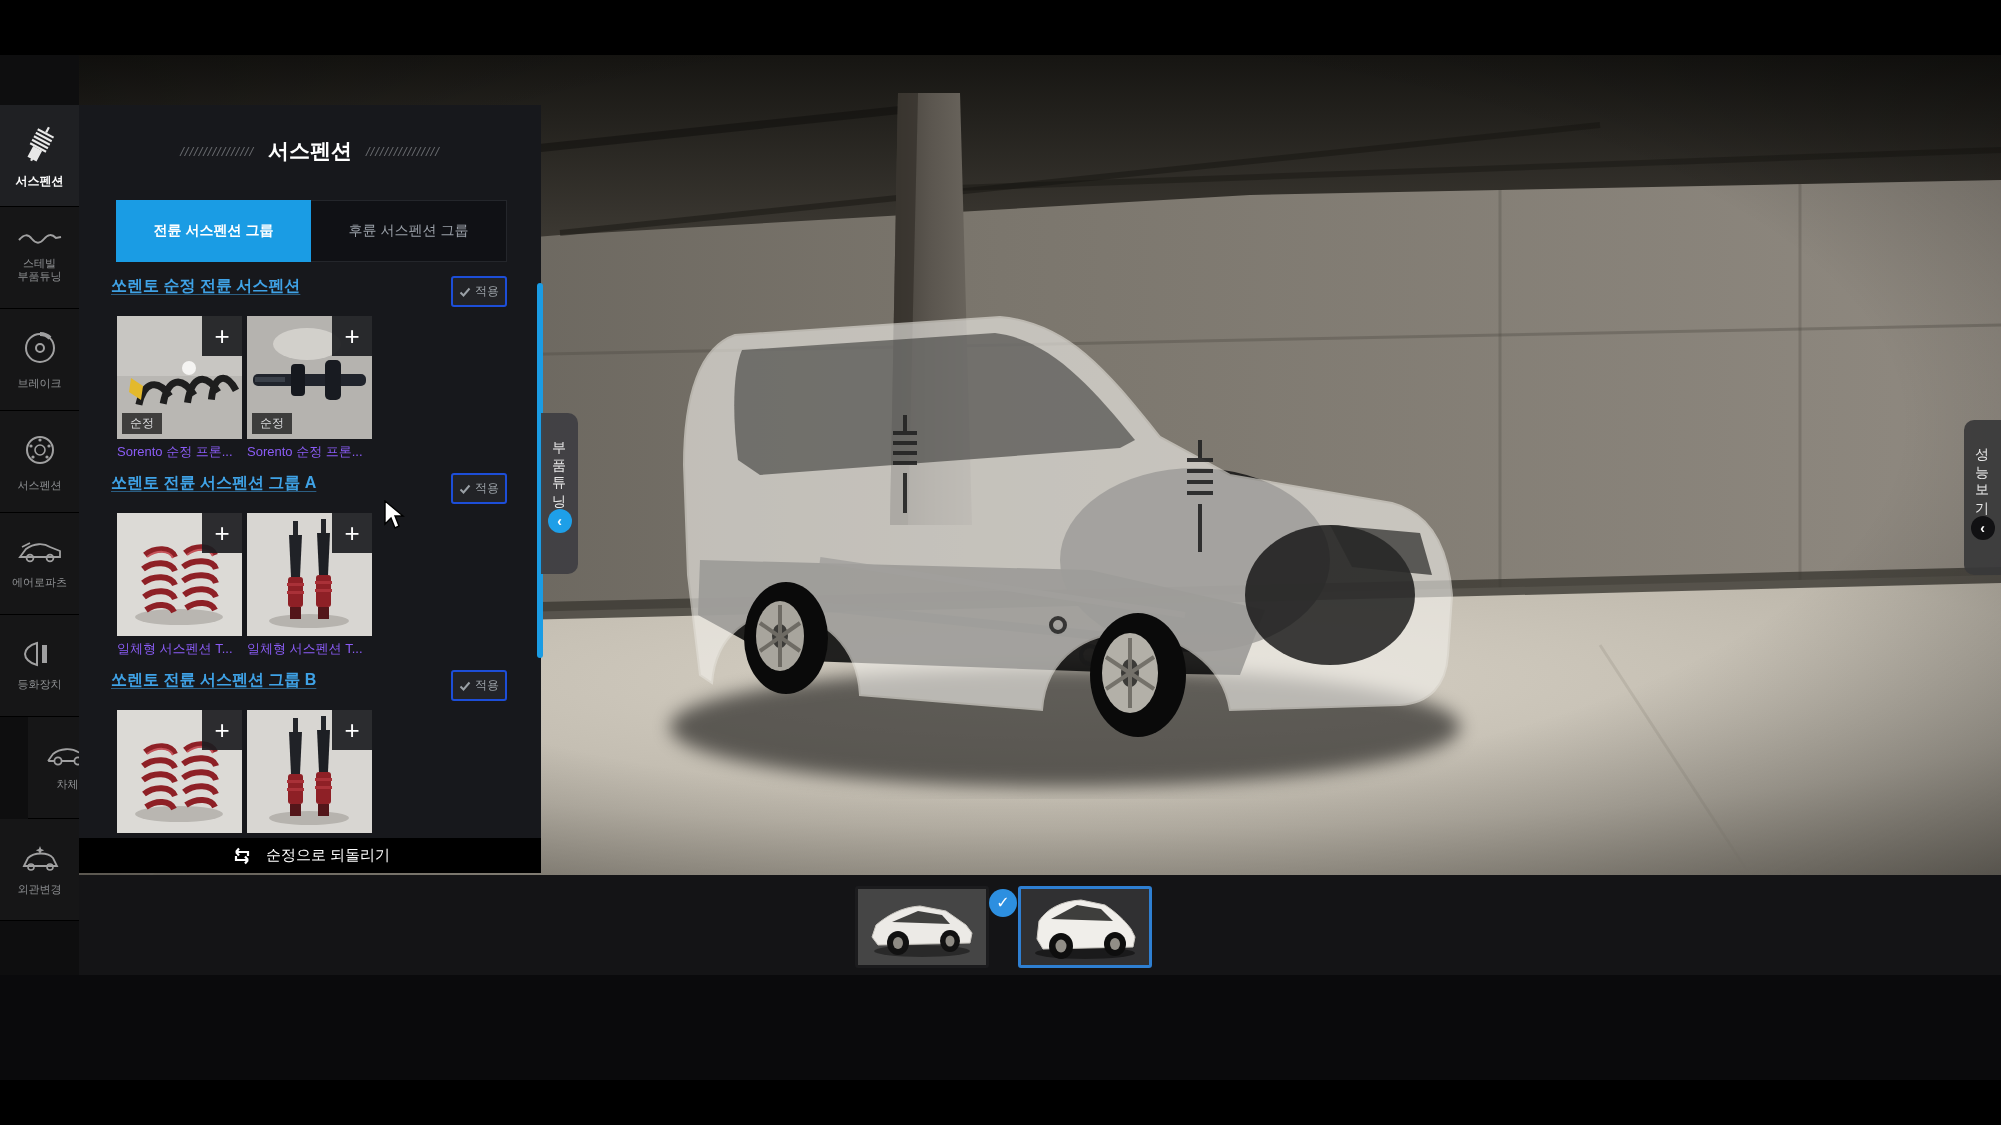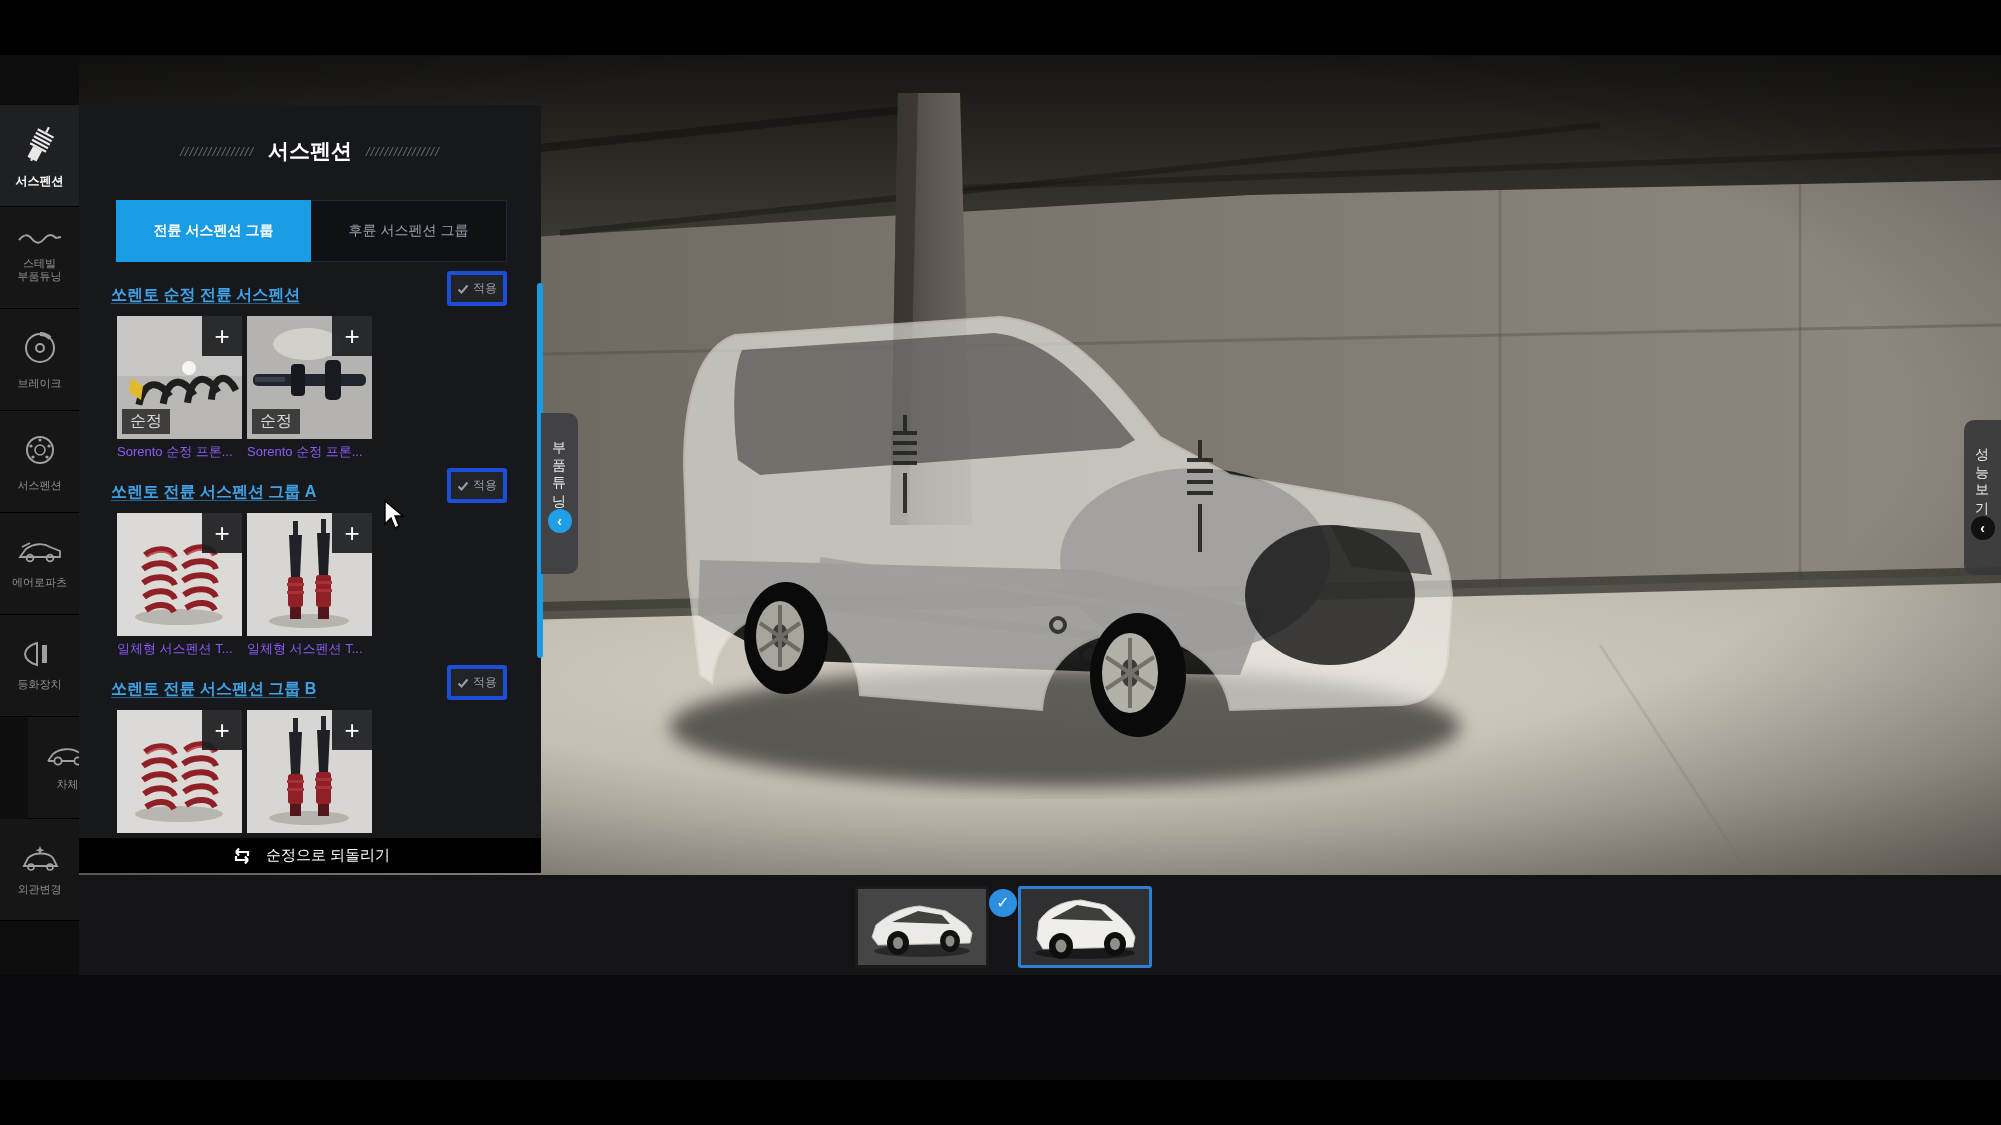--- a/index.html
+++ b/index.html
@@ -36,30 +36,30 @@
   #panel{left:79px;top:105px;width:462px;height:733px;background:#17181c;}
   #panel-header{position:absolute;left:0;top:28px;width:462px;height:36px;display:flex;align-items:center;justify-content:center;gap:14px;}
   #panel-header .decor{color:#6a6c70;font-size:13px;letter-spacing:1px;font-style:italic;}
   #panel-title{color:#fff;font-size:21px;font-weight:bold;}
   #tabs{position:absolute;left:37px;top:95px;width:391px;height:62px;display:flex;}
   .tab{flex:1;display:flex;align-items:center;justify-content:center;font-size:14px;cursor:pointer;}
   .tab.active{background:#1a9ce4;color:#fff;font-weight:bold;}
   .tab.inactive{background:#101115;color:#9aa0a8;border:1px solid #24262b;border-left:none;}
   #sections{position:absolute;left:32px;top:163px;width:396px;height:570px;overflow:hidden;}
   .section{margin-top:8px;}
-  .sec-head{display:flex;align-items:flex-end;justify-content:space-between;height:30px;}
+  .sec-head{display:flex;align-items:flex-start;justify-content:space-between;height:30px;}
   .sec-title{color:#3fa2e6;font-size:16px;font-weight:bold;text-decoration:underline;text-underline-offset:3px;text-decoration-color:rgba(63,162,230,.5);}
-  .apply-btn{width:52px;height:27px;background:#222327;border:4px solid #1d4ed8;border-radius:3px;color:#9aa0a6;
+  .apply-btn{width:52px;height:27px;background:#222327;border:2px solid #1d4ed8;border-radius:3px;color:#9aa0a6;
     font-size:12px;display:flex;align-items:center;justify-content:center;gap:4px;cursor:pointer;}
   .cards{display:flex;gap:5px;margin:10px 0 0 6px;}
   .card{position:relative;width:125px;height:123px;cursor:pointer;overflow:hidden;}
   .card .plus{position:absolute;right:0;top:0;width:40px;height:40px;background:rgba(28,29,33,.92);
     color:#fff;font-size:26px;font-weight:300;display:flex;align-items:center;justify-content:center;cursor:pointer;}
   .card .badge{position:absolute;left:5px;bottom:5px;padding:2px 8px;background:rgba(15,15,15,.72);
-    color:#d9dadc;font-size:16px;}
+    color:#d9dadc;font-size:12px;}
   .card-labels{display:flex;gap:5px;margin-left:6px;height:26px;align-items:center;}
   .card-label{width:125px;color:#8b5cf6;font-size:13px;white-space:nowrap;overflow:hidden;}
   #reset-bar{position:absolute;left:79px;top:838px;width:462px;height:35px;background:#000;
     display:flex;align-items:center;justify-content:center;gap:12px;color:#fff;font-size:15px;cursor:pointer;}
   #scrollbar{position:absolute;left:537px;top:283px;width:6px;height:375px;background:#1a9ce4;border-radius:3px;cursor:pointer;}
 
   
   .vtab{position:absolute;width:37px;display:flex;flex-direction:column;align-items:center;
     justify-content:flex-start;padding-top:18px;gap:4px;cursor:pointer;}
   .vtab .vtxt{writing-mode:vertical-rl;text-orientation:upright;letter-spacing:4px;font-size:14px;color:#e8e8e8;}

